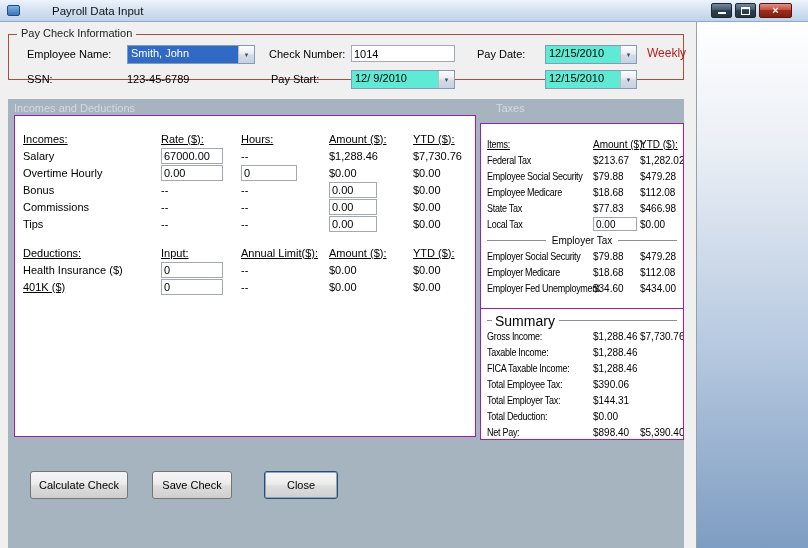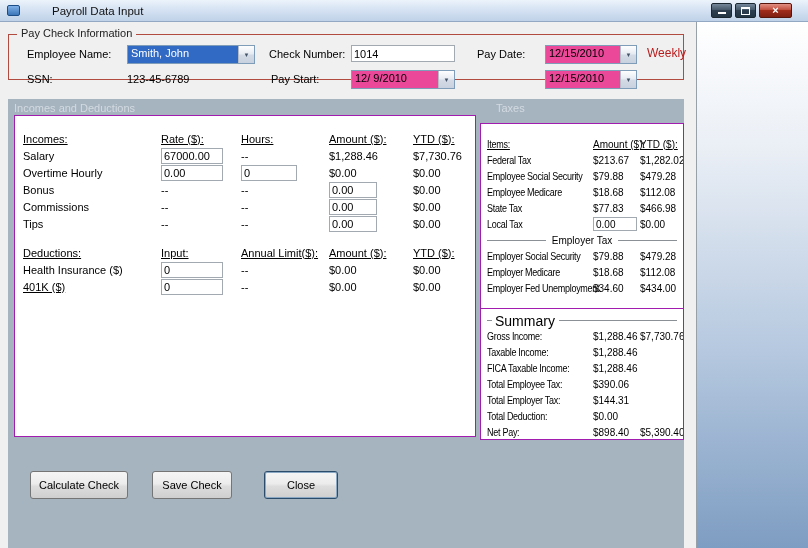--- a/index.html
+++ b/index.html
@@ -26,21 +26,21 @@
   .client { position:absolute; top:22px; left:0; width:808px; height:526px; display:flex; }
   .form-area { position:relative; width:697px; height:526px; background:#f0f0f0; border-right:1px solid #98a0a8; }
   .desktop { flex:1; background:linear-gradient(180deg,#ffffff 0%,#e9eef5 25%,#b9cbe1 60%,#7e9dc2 100%); }
 
   
   .paycheck-group { position:absolute; left:8px; top:12px; width:676px; height:46px;
     border:1px solid #b14a3f; }
   .group-legend { position:absolute; top:-8px; left:8px; background:#f0f0f0; padding:0 4px; font-size:11px; color:#222; }
   .fld { position:absolute; font-size:11px; color:#000; white-space:nowrap; }
   .tb { height:17px; border:1px solid #a3a9b1; background:#fff; font-family:inherit; font-size:11px; padding:0 2px; }
-  .combo, .dtp { display:flex; border:1px solid #7f9db9; background:#ec4899; height:19px; align-items:stretch; }
+  .combo, .dtp { display:flex; border:1px solid #7f9db9; background:#5eead4; height:19px; align-items:stretch; }
   .combo-sel { flex:1; background:#316ac5; color:#fff; font-size:11px; padding:1px 3px; overflow:hidden; }
   .dtp-val { flex:1; font-size:11px; padding:1px 3px; color:#000; overflow:hidden; }
   .dd-btn { width:16px; border-left:1px solid #b6bcc6; display:flex; align-items:center; justify-content:center;
     background:linear-gradient(180deg,#fefefe 0%,#e6ebf2 48%,#d4dbe6 52%,#c8d1df 100%); color:#44556a; font-size:6px; }
   .freq { font-size:12px; font-weight:normal; color:#b91c1c; }
 
   
   .main-panel { position:absolute; left:8px; top:77px; width:676px; height:449px; background:#a6b4c0; }
   .sec-label { position:absolute; top:3px; font-size:11px; color:#d3dae0; }
   .panel { position:absolute; background:#ffffff; border:1px solid #a21caf; overflow:hidden; }

